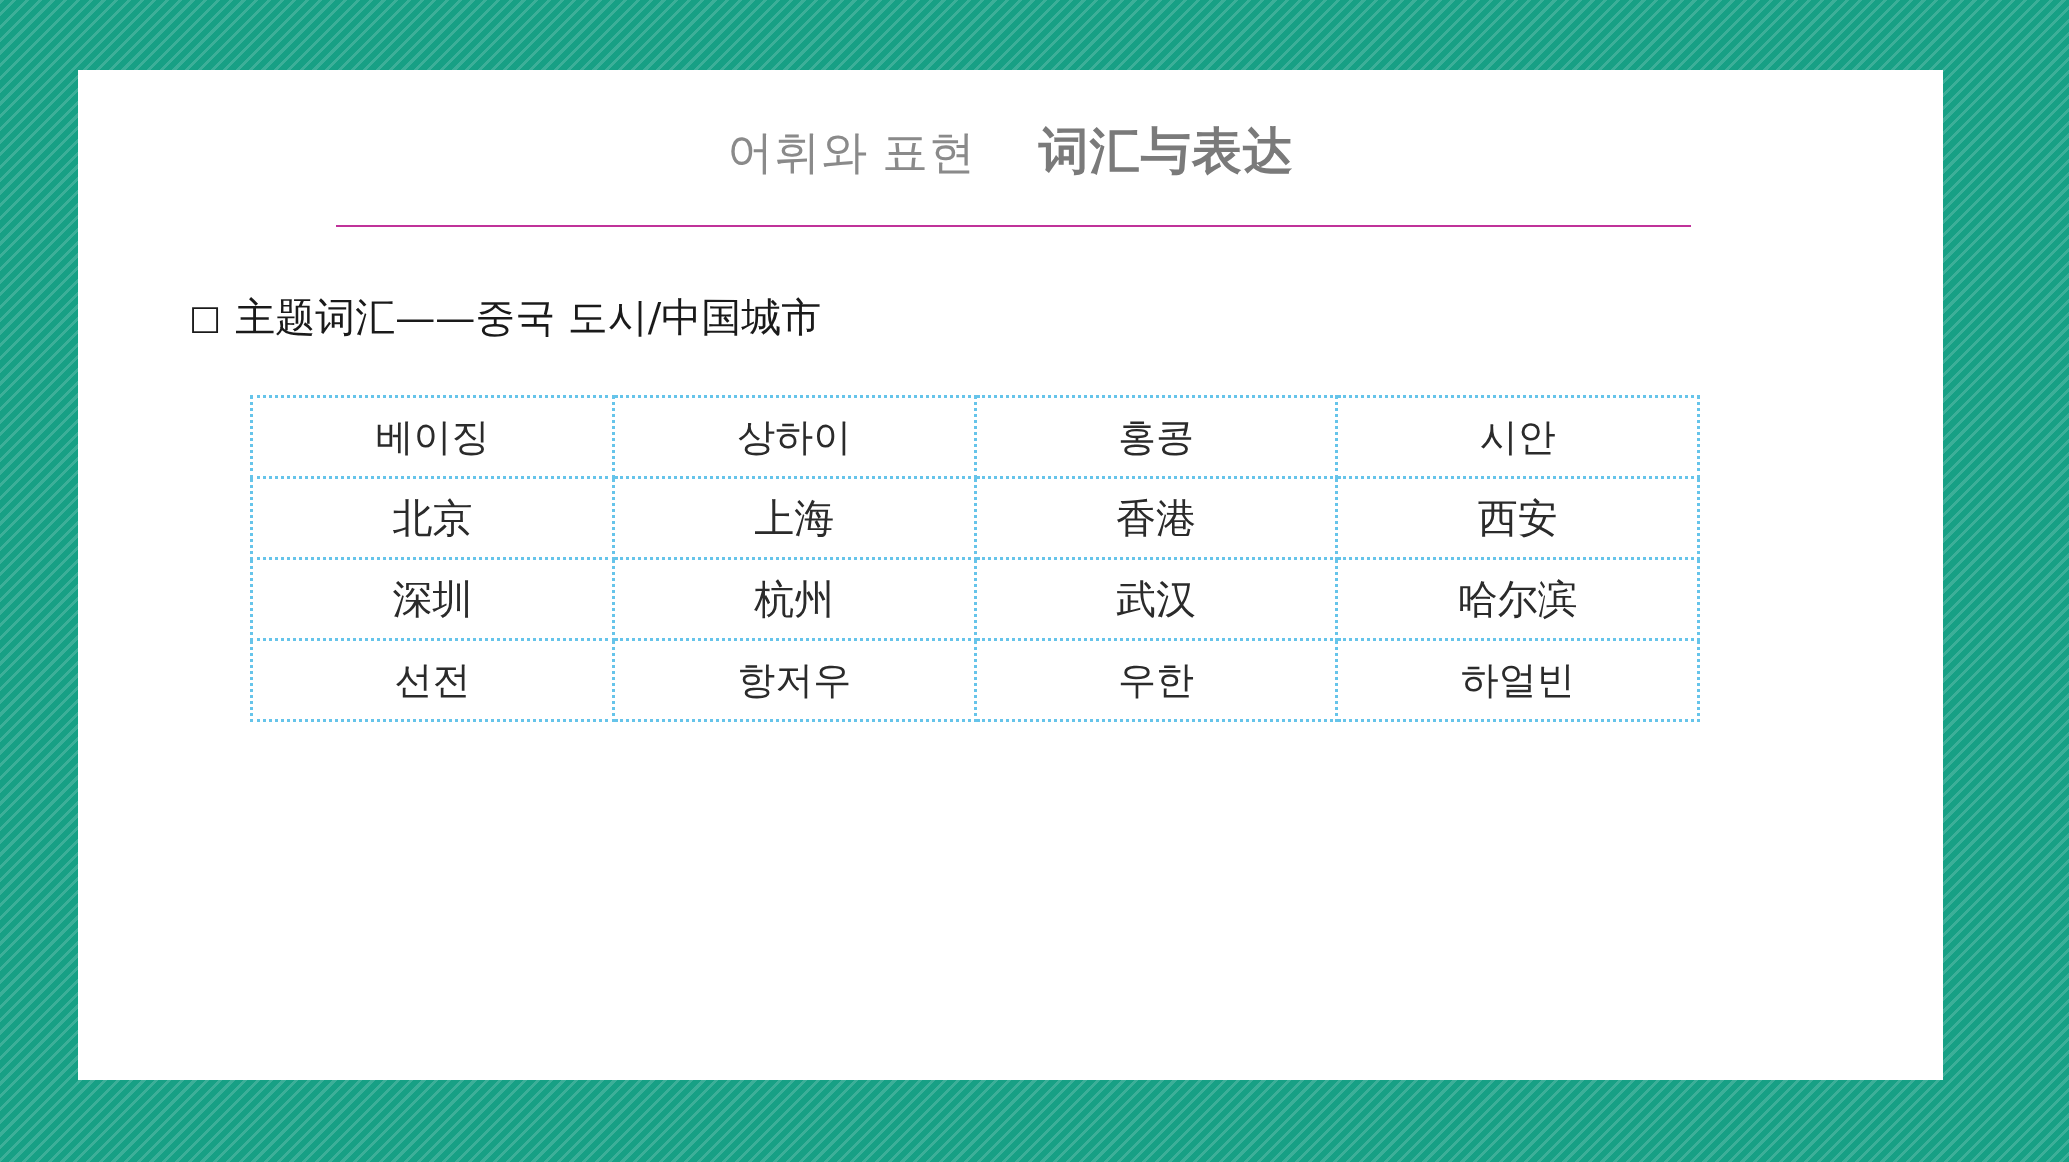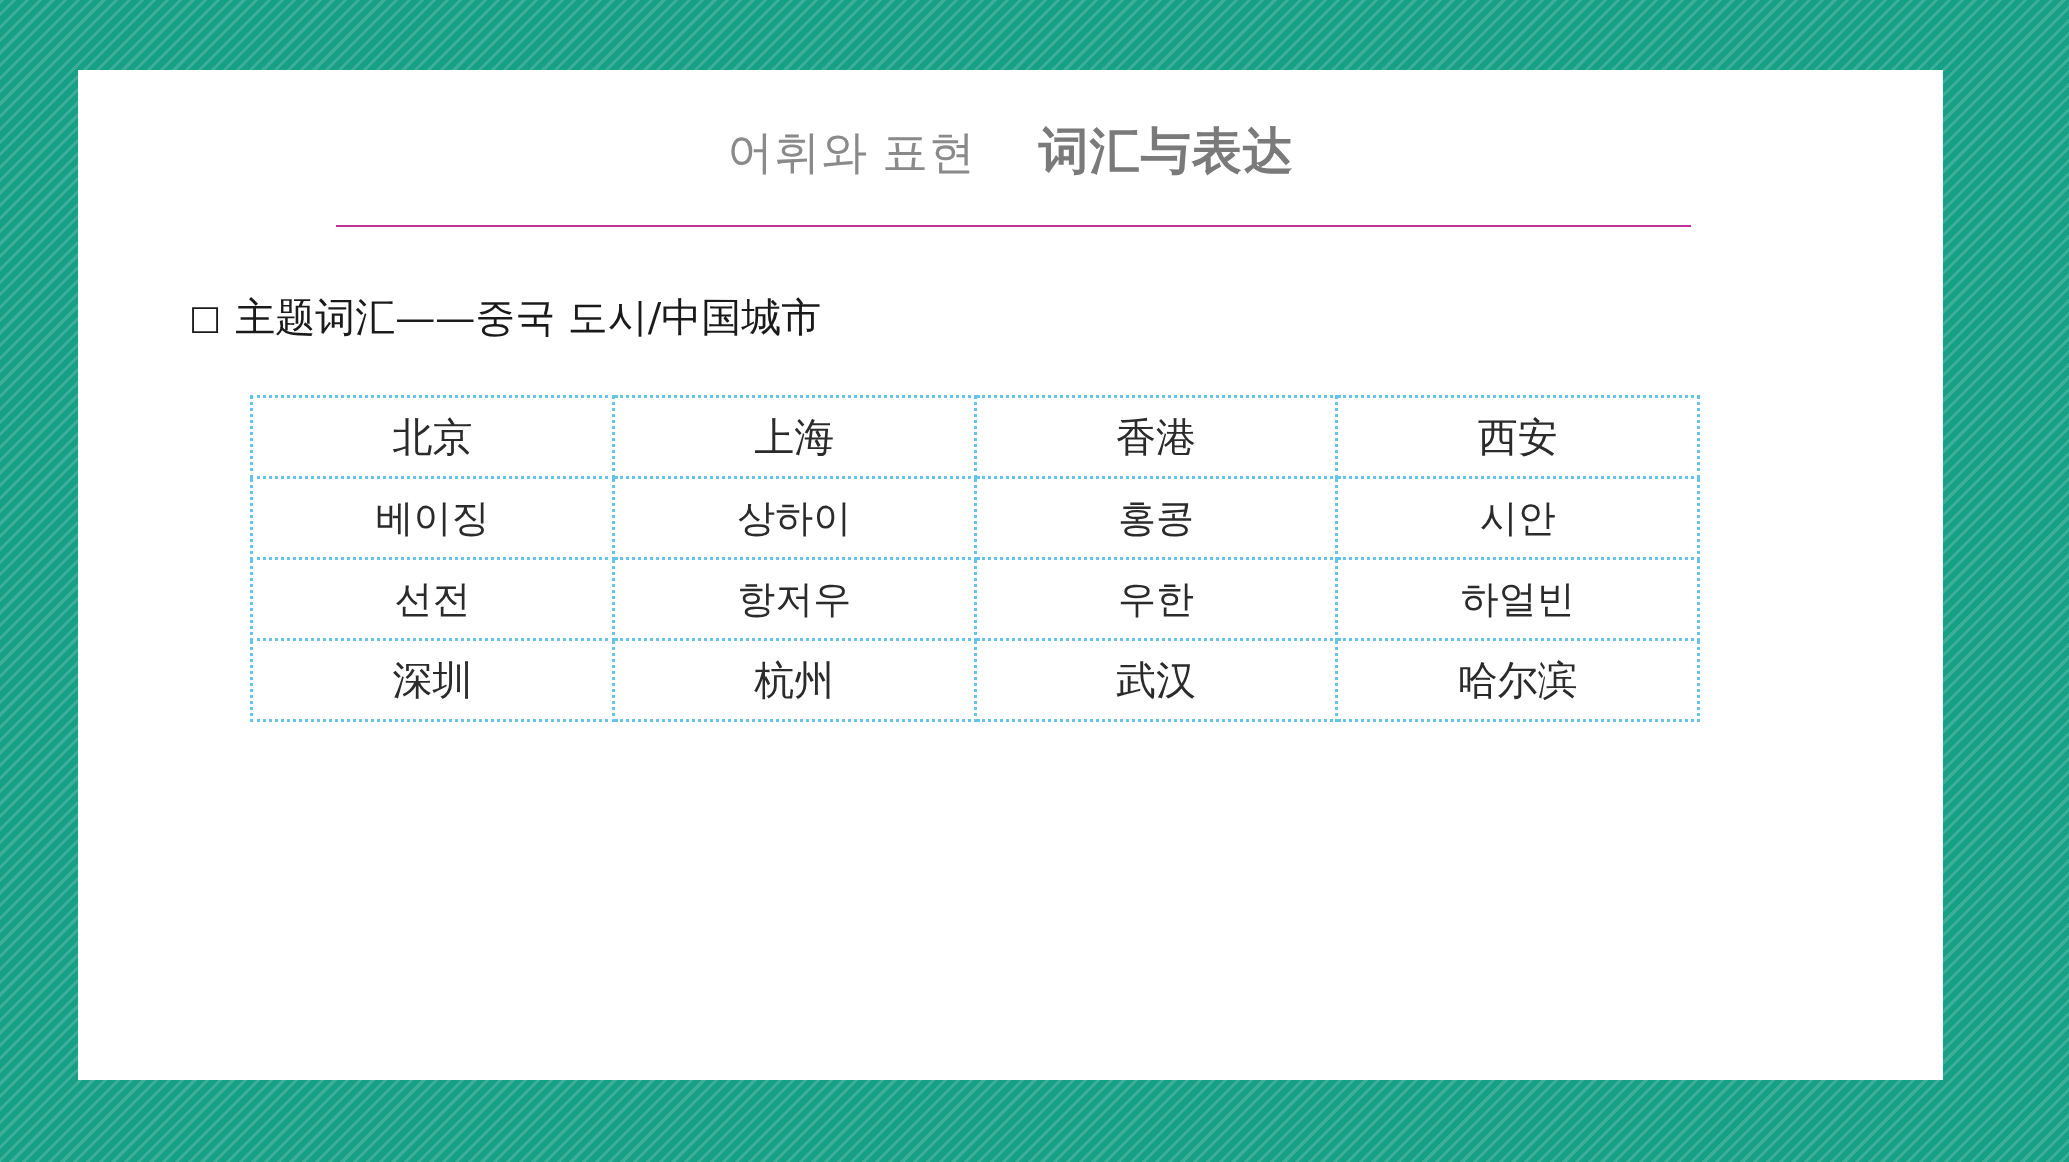--- a/index.html
+++ b/index.html
@@ -135,40 +135,40 @@
 
     <div class="title-rule"></div>
 
     <div class="bullet-line">
       <span class="bullet-mark">□</span><span>主题词汇——중국 도시/中国城市</span>
     </div>
 
     <table class="vocab-table">
       <tbody>
         <tr>
+          <td class="ko">베이징</td>
+          <td class="ko">상하이</td>
+          <td class="ko">홍콩</td>
+          <td class="ko">시안</td>
+        </tr>
+        <tr>
           <td class="zh">北京</td>
           <td class="zh">上海</td>
           <td class="zh">香港</td>
           <td class="zh">西安</td>
         </tr>
         <tr>
-          <td class="ko">베이징</td>
-          <td class="ko">상하이</td>
-          <td class="ko">홍콩</td>
-          <td class="ko">시안</td>
+          <td class="zh">深圳</td>
+          <td class="zh">杭州</td>
+          <td class="zh">武汉</td>
+          <td class="zh">哈尔滨</td>
         </tr>
         <tr>
           <td class="ko">선전</td>
           <td class="ko">항저우</td>
           <td class="ko">우한</td>
           <td class="ko">하얼빈</td>
-        </tr>
-        <tr>
-          <td class="zh">深圳</td>
-          <td class="zh">杭州</td>
-          <td class="zh">武汉</td>
-          <td class="zh">哈尔滨</td>
         </tr>
       </tbody>
     </table>
 
   </div>
 </div>
 
 </body></html>

